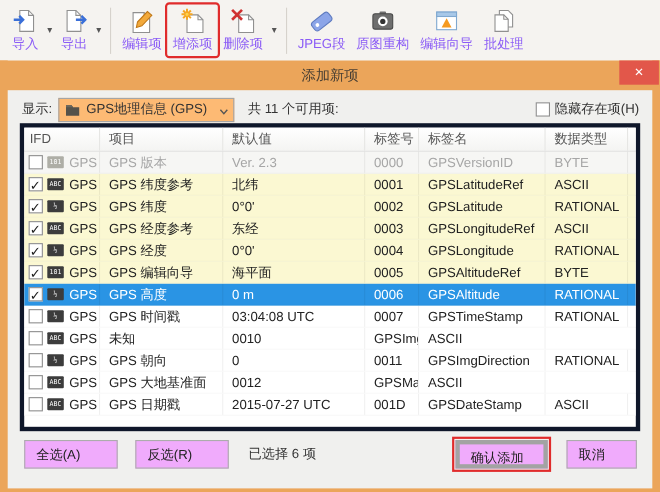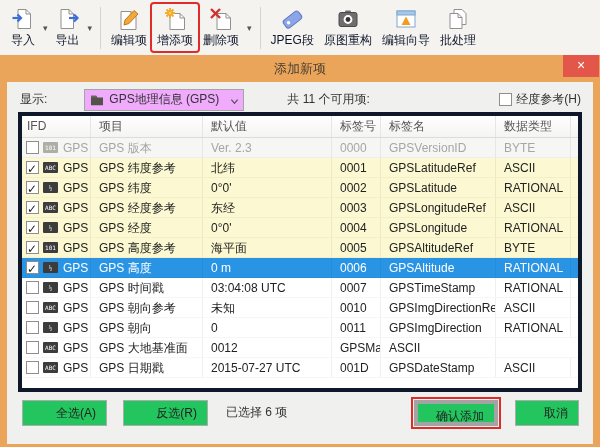--- a/index.html
+++ b/index.html
@@ -5,38 +5,38 @@
   * { margin:0; padding:0; box-sizing:border-box; }
   html,body { width:600px; height:447px; overflow:hidden;
     font-family:"Liberation Sans","DejaVu Sans",sans-serif; font-size:12px; color:#333; }
 
   
   .toolbar { height:55px; background:#f5f3f0; display:flex; align-items:center; padding-left:6px; }
   .tb-group { display:flex; align-items:center; }
   .tb-btn { display:flex; flex-direction:column; align-items:center; justify-content:center;
     padding:3px 5px 2px 5px; border-radius:2px; cursor:default; }
   .tb-btn .tb-icon { width:24px; height:24px; display:block; }
-  .tb-btn .tb-label { margin-top:1px; white-space:nowrap; color:#0f172a; }
+  .tb-btn .tb-label { margin-top:1px; white-space:nowrap; color:#8b5cf6; }
   .tb-caret { color:#555; font-size:9px; padding:0 3px; align-self:center; }
   .tb-sep { width:1px; height:42px; background:#d6d2cc; margin:0 5px; }
   .tb-btn.hl { outline:2px solid #e02b2b; outline-offset:0px; }
 
   
   .dialog { position:absolute; left:0; top:55px; width:600px; height:396px;
     border:7px solid #eba55a; border-top:none; background:#f0f0ee; }
   .dialog-inner { position:relative; width:586px; height:378px; }
   .titlebar-abs { position:absolute; left:-7px; top:-0px; width:600px; height:27px; background:#eba55a; }
   .title-text { position:absolute; left:0; right:0; top:5px; text-align:center; color:#4a4034; font-size:13px; }
   .close-btn { position:absolute; right:1px; top:0; width:36px; height:22px; background:#e2574a;
     color:#fff; text-align:center; line-height:21px; font-size:14px; cursor:default; }
 
   .controls-row { position:absolute; left:0; top:27px; width:586px; height:35px;
-    display:flex; align-items:center; padding:0 12px 0 13px;gap:31px; }
+    display:flex; align-items:center; padding:0 12px 0 13px; }
   .lbl { color:#333; }
-  .combobox { margin-left:6px; width:160px; height:22px; background:#f0abfc; border:1px solid #a5a5a5;
+  .combobox { margin-left:6px; width:160px; height:22px; background:#fdba74; border:1px solid #a5a5a5;
     display:flex; align-items:center; padding:0 4px 0 5px; }
   .combobox .cb-text { flex:1; margin-left:5px; white-space:nowrap; overflow:hidden; }
   .combobox .chev { width:9px; height:9px; }
   .count-text { margin-left:12px; }
   .hide-existing { margin-left:auto; display:flex; align-items:center; }
   .checkbox { width:13px; height:13px; border:1px solid #8e8e8e; background:#fff; position:relative; flex:none; }
   .checkbox.checked::after { content:"\2713"; position:absolute; left:0px; top:-3px; font-size:12px;
     font-weight:bold; color:#222; }
   .hide-existing .checkbox { margin-right:4px; }
 
@@ -56,22 +56,22 @@
   .trow.selected { background:#2a94e4; color:#fff; }
   .badge { display:inline-block; min-width:15px; height:11px; margin:0 4px 0 4px; padding:0 1px;
     background:#3c3c3c; color:#fff; font-size:6px; line-height:11px; text-align:center;
     border-radius:1px; font-family:"DejaVu Sans Mono",monospace; flex:none; }
   .trow.existing .badge { background:#aeaea6; }
   .ifd-label { margin-left:1px; }
 
   
   .footer { position:absolute; left:0; top:337px; width:586px; height:41px;
     display:flex; align-items:center; padding:0 10px 0 15px; }
-  .btn { height:26px; background:#22c55e; border:1px solid #acacac; color:#222;
-    text-align:right; font-size:12px; line-height:24px; padding:0 10px; cursor:default; }
+  .btn { height:26px; background:#f0abfc; border:1px solid #acacac; color:#222;
+    text-align:left; font-size:12px; line-height:24px; padding:0 10px; cursor:default; }
   .btn.w85 { width:85px; }
   .btn.gap { margin-left:16px; }
   .selected-count { margin-left:18px; }
   .red-outline { margin-left:auto; border:2px solid #e02b2b; padding:1px; }
   .btn.confirm { width:84px; border:4px solid #a3a3a3; }
   .btn.cancel { width:64px; margin-left:14px; margin-right:4px; }
 </style>
 </head>
 <body>
 
@@ -222,21 +222,21 @@
         <span class="cb-text">GPS地理信息 (GPS)</span>
         <span class="chev">
           <svg viewBox="0 0 10 10" width="9" height="9">
               <path d="M1.5 3l3.5 4 3.5-4" fill="none" stroke="#555" stroke-width="1.4"></path>
             </svg>
         </span>
       </div>
       <span class="count-text">共 11 个可用项:</span>
       <div class="hide-existing">
         <span class="checkbox"></span>
-        <span>经度参考(H)</span>
+        <span>隐藏存在项(H)</span>
       </div>
     </div>
 
     <div class="table">
       <div class="trow thead">
         <div class="tcell" style="padding-left:5px;">IFD</div>
         <div class="tcell">项目</div>
         <div class="tcell">默认值</div>
         <div class="tcell">标签号</div>
         <div class="tcell">标签名</div>
@@ -308,21 +308,21 @@
     <div class="tcell">GPSLongitude</div>
     <div class="tcell">RATIONAL</div>
     <div class="tcell" style="border-right:none;"></div>
   </div>
           <div class="trow data checked">
     <div class="tcell ifd">
       <span class="checkbox checked"></span>
       <span class="badge">101</span>
       <span class="ifd-label">GPS</span>
     </div>
-    <div class="tcell">GPS 高度参考</div>
+    <div class="tcell">GPS 编辑向导</div>
     <div class="tcell">海平面</div>
     <div class="tcell">0005</div>
     <div class="tcell">GPSAltitudeRef</div>
     <div class="tcell">BYTE</div>
     <div class="tcell" style="border-right:none;"></div>
   </div>
           <div class="trow data selected">
     <div class="tcell ifd">
       <span class="checkbox checked"></span>
       <span class="badge">½</span>
@@ -347,21 +347,20 @@
     <div class="tcell">GPSTimeStamp</div>
     <div class="tcell">RATIONAL</div>
     <div class="tcell" style="border-right:none;"></div>
   </div>
           <div class="trow data normal">
     <div class="tcell ifd">
       <span class="checkbox"></span>
       <span class="badge">ABC</span>
       <span class="ifd-label">GPS</span>
     </div>
-    <div class="tcell">GPS 朝向参考</div>
     <div class="tcell">未知</div>
     <div class="tcell">0010</div>
     <div class="tcell">GPSImgDirectionRef</div>
     <div class="tcell">ASCII</div>
     <div class="tcell" style="border-right:none;"></div>
   </div>
           <div class="trow data normal">
     <div class="tcell ifd">
       <span class="checkbox"></span>
       <span class="badge">½</span>

